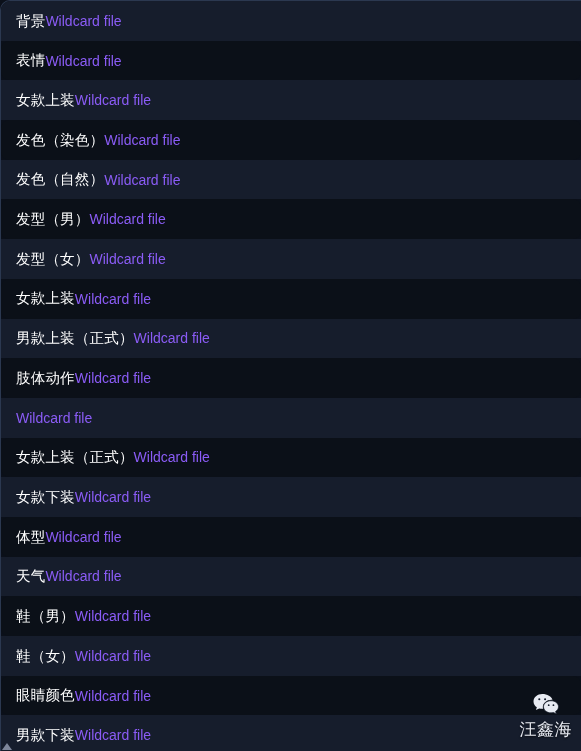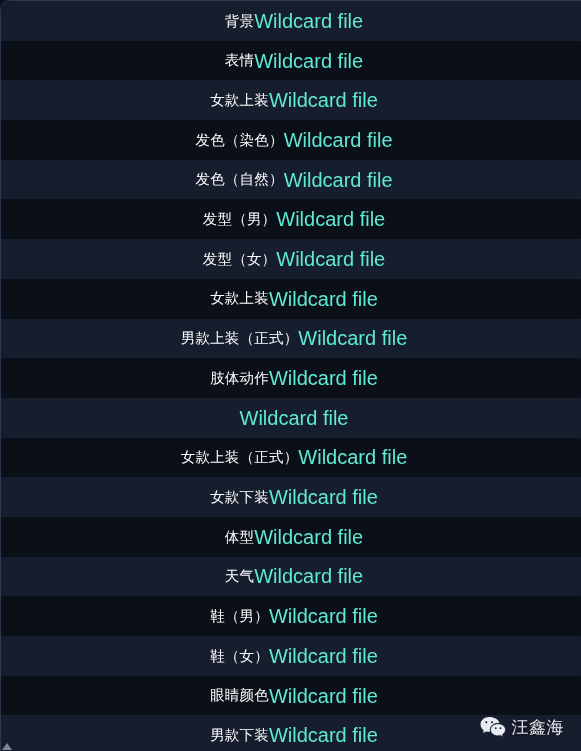--- a/index.html
+++ b/index.html
@@ -35,65 +35,66 @@
     border-left: 1px solid #2b3850;
     border-top-left-radius: 10px;
     overflow: hidden;
   }
 
   .row {
     position: relative;
     height: 39.7px;
     display: flex;
     align-items: center;
-    justify-content: center;
+    justify-content: flex-start;
     box-sizing: border-box;
     padding-left: 15px;
     padding-right: 9px;
   }
   .row.odd  { background: #161d2c; }
   .row.even { background: #0b1018; border-radius: 8px; }
 
   .row-label {
     color: #ffffff;
     font-size: 14.5px;
     line-height: 1;
     letter-spacing: 0.2px;
     white-space: nowrap;
   }
 
   .row-type {
-    color: #5eead4;
-    font-size: 20px;
+    color: #8b5cf6;
+    font-size: 14px;
     line-height: 1;
     white-space: nowrap;
   }
 
   
   .scroll-nub {
     position: absolute;
     left: 2px;
     bottom: 1px;
     width: 0;
     height: 0;
     border-left: 5px solid transparent;
     border-right: 5px solid transparent;
     border-bottom: 7px solid #8f98ad;
     opacity: 0.85;
   }
 
   
   .watermark {
     position: absolute;
-    right: 17px;
+    right: 9px;
     bottom: 13px;
     display: flex;
     align-items: center;
     gap: 6px;
     pointer-events: none;
+    flex-direction: column;
   }
   .wechat-icon {
     width: 26px;
     height: 22px;
     display: block;
   }
   .watermark-name {
     color: #e8ebf2;
     font-size: 17px;
     line-height: 1;

